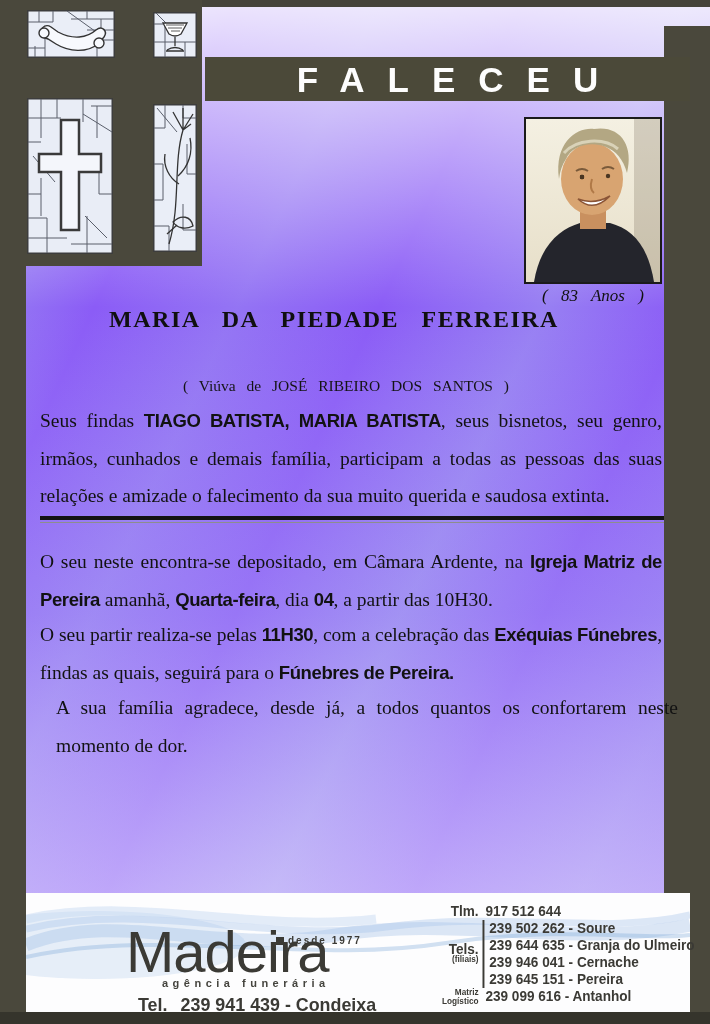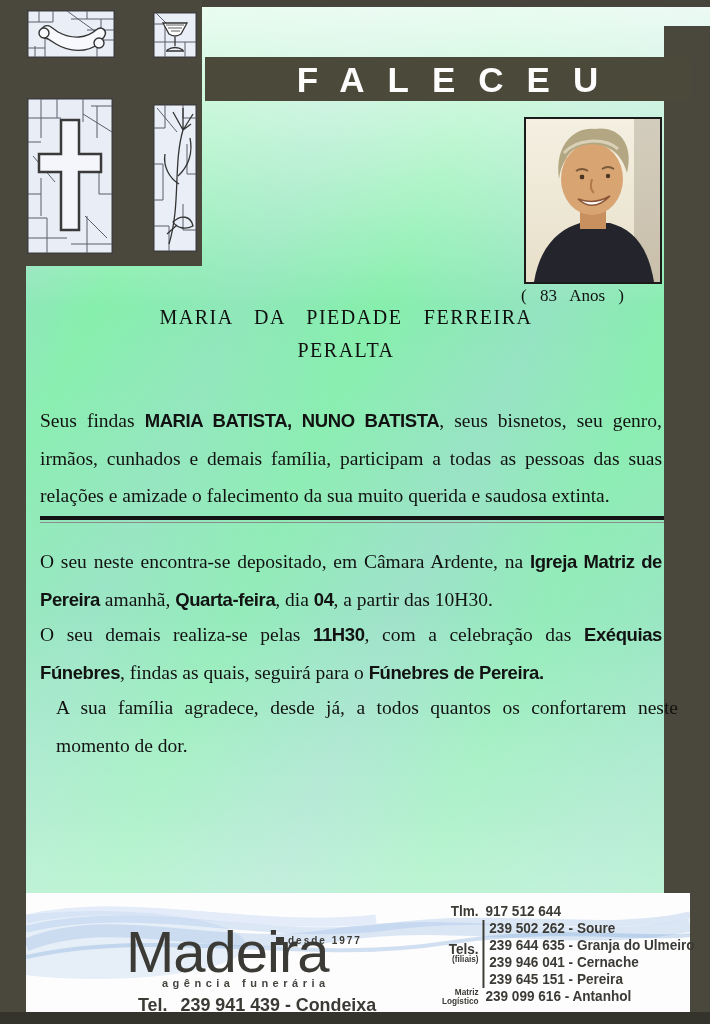--- a/index.html
+++ b/index.html
@@ -1,18 +1,18 @@
 <!DOCTYPE html>
 <html><head>
 <meta charset="utf-8">
 <style>
   html,body{margin:0;padding:0;background:#777;}
   .page{
     position:relative;width:710px;height:1024px;margin:0 auto;
-    background:#86efac;overflow:hidden;
+    background:#8b5cf6;overflow:hidden;
     font-family:"Liberation Serif", serif;color:#161616;
   }
   
   .wash{
     position:absolute;inset:0;z-index:0;pointer-events:none;
     background:
       linear-gradient(115deg,
         rgba(178,202,236,0) 0%,  rgba(178,202,236,.30) 11%,
         rgba(178,202,236,0) 20%, rgba(178,202,236,.22) 32%,
         rgba(178,202,236,0) 44%, rgba(178,202,236,.32) 58%,
@@ -44,28 +44,28 @@
     font-family:"Liberation Sans", sans-serif;font-weight:bold;color:#fdfdfd;
     font-size:35px;letter-spacing:23px;padding-left:23px;line-height:1;
   }
 
   
   .photo{
     position:absolute;left:524px;top:117px;width:134px;height:163px;z-index:4;
     border:2px solid #1b1b1b;background:#f1ecdd;
   }
   .age{
-    position:absolute;left:521px;top:286px;width:144px;z-index:4;text-align:left;
-    font-size:17px;color:#111;word-spacing:9px;
+    position:absolute;left:521px;top:286px;width:144px;z-index:4;text-align:center;
+    font-size:17px;color:#111;word-spacing:9px;font-style:italic;
   }
 
   
   .name1,.name2{
-    position:absolute;left:26px;width:640px;text-align:center;z-index:4;
-    font-weight:normal;font-size:20px;letter-spacing:1.5px;word-spacing:15px;color:#101010;
+    position:absolute;left:14px;width:640px;text-align:center;z-index:4;
+    font-weight:bold;font-size:24px;letter-spacing:1.5px;word-spacing:15px;color:#101010;
   }
   .name1{top:306px;}
   .name2{top:339px;}
   .relation{
     position:absolute;left:26px;top:377px;width:640px;text-align:center;z-index:4;
     font-size:15.5px;word-spacing:7px;color:#141414;
   }
 
   
   .bodytext{position:absolute;left:40px;width:622px;z-index:4;
@@ -213,26 +213,26 @@
       <circle cx="56" cy="58" r="2.2" fill="#4a3категория22"></circle>
       <circle cx="56" cy="58" r="2.2" fill="#4a3622"></circle>
       <circle cx="82" cy="57" r="2.2" fill="#4a3622"></circle>
       <path d="M66,60 q-3,10 2,14" stroke="#b07947" stroke-width="2" fill="none"></path>
       <path d="M52,80 Q67,94 84,77 Q68,86 52,80 Z" fill="#fff" stroke="#8a5436" stroke-width="1.5"></path>
     </svg>
   </div>
   <div class="age">( 83 Anos )</div>
 
   <div class="name1">MARIA DA PIEDADE FERREIRA</div>
-  <div class="name2">PERALTA</div>
-
-  <div class="bodytext p1"><span>Seus findas </span><span class="hl-sans">MARIA BATISTA, NUNO BATISTA</span><span>, seus bisnetos, seu genro, irmãos, cunhados e demais família, participam a todas as pessoas das suas relações e amizade o falecimento da sua muito querida e saudosa extinta.</span></div>
+  <div class="relation">( Viúva de JOSÉ RIBEIRO DOS SANTOS )</div>
+
+  <div class="bodytext p1"><span>Seus findas </span><span class="hl-sans">TIAGO BATISTA, MARIA BATISTA</span><span>, seus bisnetos, seu genro, irmãos, cunhados e demais família, participam a todas as pessoas das suas relações e amizade o falecimento da sua muito querida e saudosa extinta.</span></div>
   <div class="divider"></div>
   <div class="bodytext p2"><span>O seu neste encontra-se depositado, em Câmara Ardente, na </span><span class="hl-sans">Igreja Matriz de Pereira</span><span> amanhã, </span><span class="hl-sans">Quarta-feira</span><span>, dia </span><span class="hl-sans">04</span><span>, a partir das </span><span class="hl-serif">10H30</span><span>.</span></div>
-  <div class="bodytext p3"><span>O seu demais realiza-se pelas </span><span class="hl-sans">11H30</span><span>, com a celebração das </span><span class="hl-sans">Exéquias Fúnebres</span><span>, findas as quais, seguirá para o </span><span class="hl-sans">Fúnebres de Pereira.</span></div>
+  <div class="bodytext p3"><span>O seu partir realiza-se pelas </span><span class="hl-sans">11H30</span><span>, com a celebração das </span><span class="hl-sans">Exéquias Fúnebres</span><span>, findas as quais, seguirá para o </span><span class="hl-sans">Fúnebres de Pereira.</span></div>
   <div class="bodytext p4"><span>A sua família agradece, desde já, a todos quantos os confortarem neste momento de dor.</span></div>
 
 
   <div class="footer">
     <svg class="wave" viewBox="0 0 664 119" preserveAspectRatio="none">
       <ellipse cx="70" cy="52" rx="150" ry="34" fill="#b9d0ee" opacity="0.35"></ellipse>
       <path d="M0,52 C90,16 190,62 310,42 C430,22 550,56 664,32" stroke="#8fb4e2" stroke-width="13" opacity="0.30" fill="none"></path>
       <path d="M0,36 C120,8 240,50 360,34 C480,18 580,42 664,22" stroke="#a9c6ea" stroke-width="7" opacity="0.40" fill="none"></path>
       <path d="M0,64 C140,34 280,72 420,50 C540,32 620,48 664,42" stroke="#7ea8da" stroke-width="4" opacity="0.35" fill="none"></path>
       <path d="M0,26 C110,2 230,40 350,26" stroke="#c4d8f1" stroke-width="9" opacity="0.45" fill="none"></path>

